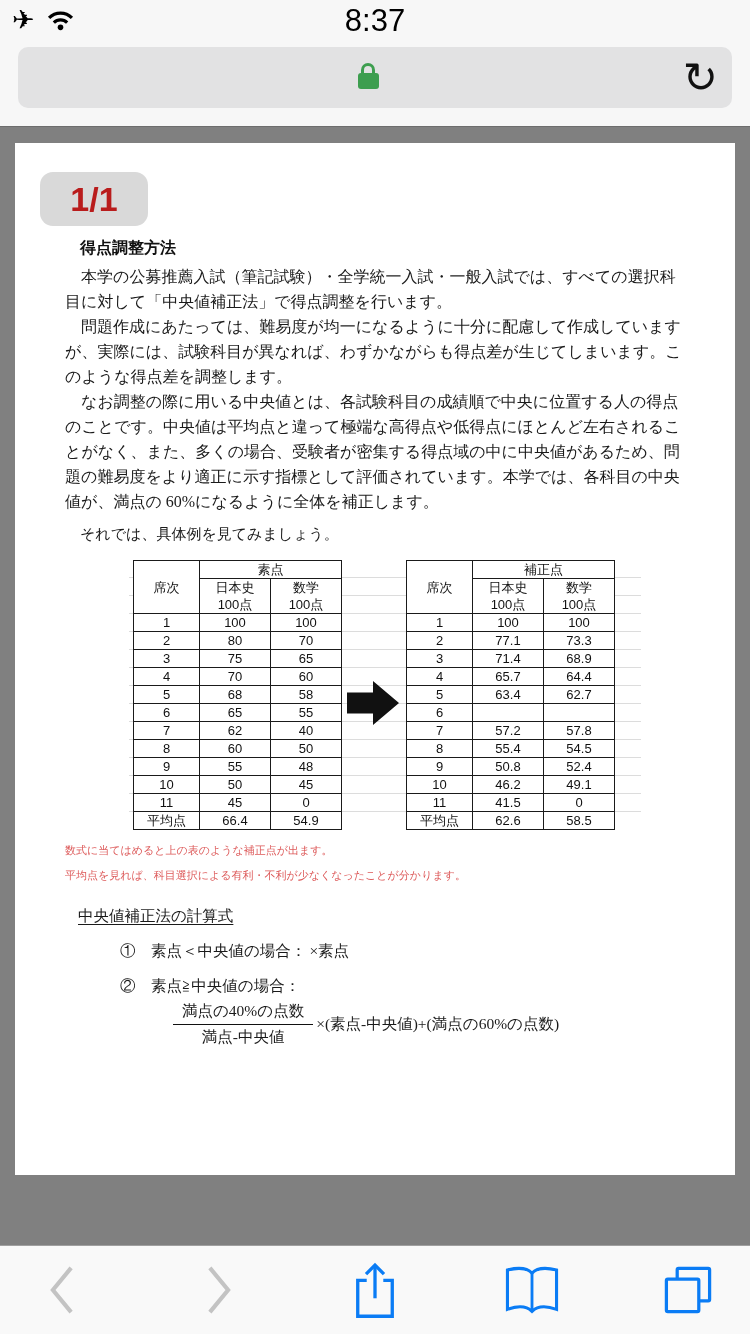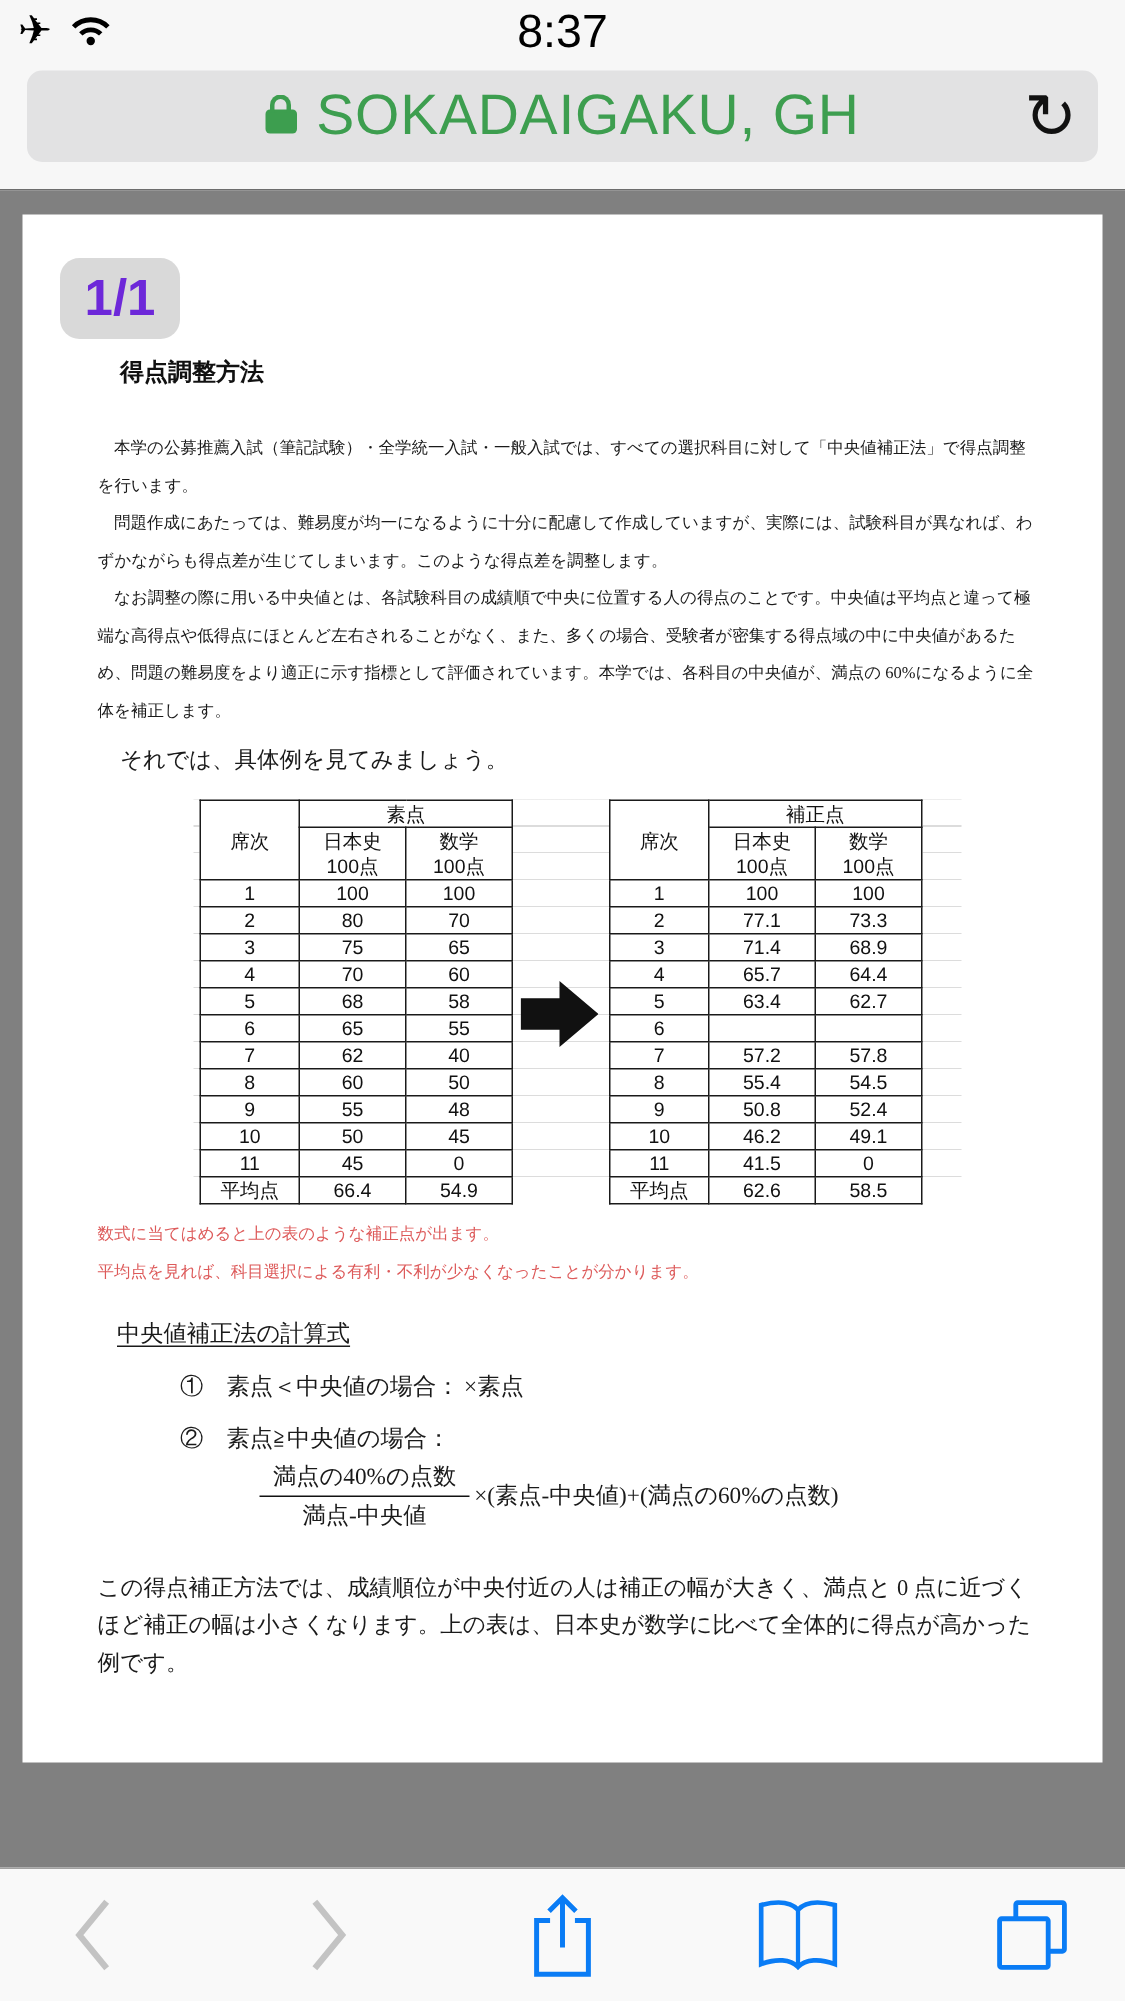--- a/index.html
+++ b/index.html
@@ -22,25 +22,25 @@
   .url-field{position:absolute;left:18px;right:18px;top:7px;height:61px;background:#e2e2e3;border-radius:10px;
              display:flex;align-items:center;justify-content:center;}
   .url-text{font-size:38px;color:#3d9e4f;letter-spacing:.5px;}
   .lock{position:relative;width:21px;height:16px;background:#3d9e4f;border-radius:3px;margin:6px 13px 0 0;}
   .lock::before{content:"";position:absolute;left:3px;top:-10px;width:8px;height:9px;border:3.5px solid #3d9e4f;border-bottom:none;border-radius:7px 7px 0 0;}
   .reload{position:absolute;right:14px;top:2px;font-size:42px;color:#111;line-height:57px;cursor:pointer;}
 
   
   .page{position:absolute;left:15px;top:143px;width:720px;height:1032px;background:#fff;
         padding:29px 48px 0 50px;box-sizing:border-box;}
-  .badge{width:80px;height:54px;margin-left:-25px;background:#d9d9d9;border-radius:13px;
-         color:#6d28d9;font-size:34px;font-weight:700;display:flex;align-items:center;justify-content:center;}
+  .badge{width:108px;height:54px;margin-left:-25px;background:#d9d9d9;border-radius:13px;
+         color:#b91c1c;font-size:34px;font-weight:700;display:flex;align-items:center;justify-content:center;}
   .doc-title{margin:12px 0 0 15px;font-size:16px;font-weight:700;color:#111;}
   .serif{font-family:"Liberation Serif","DejaVu Serif",serif;}
-  .body-text{width:624px;margin-top:28px;font-size:11px;line-height:25px;color:#1a1a1a;}
+  .body-text{width:624px;margin-top:5px;font-size:16px;line-height:25px;color:#1a1a1a;}
   .para{margin:0;text-indent:1em;}
   .intro{margin:8px 0 0;text-indent:1em;font-size:15px;line-height:25px;color:#1a1a1a;}
 
   
   .tables-row{position:relative;margin:13px 0 0 68px;width:496px;display:flex;}
   .gridlines{position:absolute;left:-4px;right:-12px;top:0;bottom:4px;
              background:repeating-linear-gradient(to bottom,transparent 0,transparent 17px,#dcdcdc 17px,#dcdcdc 18px);}
   table.score{border-collapse:collapse;background:#fff;position:relative;table-layout:fixed;width:208px;z-index:1;}
   table.score th,table.score td{border:1px solid #1a1a1a;text-align:center;font-size:13px;font-weight:400;
        padding:0;height:17px;line-height:17px;color:#111;background:#fff;}
@@ -92,21 +92,20 @@
         <path d="M6.6 12 A9.2 9.2 0 0 1 19.4 12" stroke="#000" stroke-width="3.1" fill="none"></path>
         <circle cx="13" cy="16.6" r="2.7" fill="#000"></circle>
       </svg>
     </div>
     <div class="sb-time">8:37</div>
   </div>
 
   <div class="url-section">
     <div class="url-field">
       <span class="lock"></span>
-      <span class="url-text">SOKADAIGAKU, GH</span>
       <span class="reload">↻</span>
     </div>
   </div>
 
   <div class="page">
     <div class="badge">1/1</div>
     <div class="doc-title">得点調整方法</div>
 
     <div class="body-text serif">
       <p class="para">本学の公募推薦入試（筆記試験）・全学統一入試・一般入試では、すべての選択科目に対して「中央値補正法」で得点調整を行います。</p>
@@ -311,21 +310,20 @@
       <div class="case2-label">②　素点≧中央値の場合：</div>
       <div class="case2-expr">
         <span class="frac" style="margin-left:0">
           <span class="num">満点の40%の点数</span>
           <span class="den">満点-中央値</span>
         </span>
         <span class="suffix">×(素点-中央値)+(満点の60%の点数)</span>
       </div>
     </div>
 
-    <p class="closing serif">この得点補正方法では、成績順位が中央付近の人は補正の幅が大きく、満点と 0 点に近づくほど補正の幅は小さくなります。上の表は、日本史が数学に比べて全体的に得点が高かった例です。</p>
   </div>
 
   <div class="toolbar">
     <button class="tb-btn">
       <svg width="34" height="52" viewBox="0 0 24 40">
         <path d="M19 3 L5 20 L19 37" fill="none" stroke="#c3c3c3" stroke-width="3.2"></path>
       </svg>
     </button>
     <button class="tb-btn">
       <svg width="34" height="52" viewBox="0 0 24 40">

